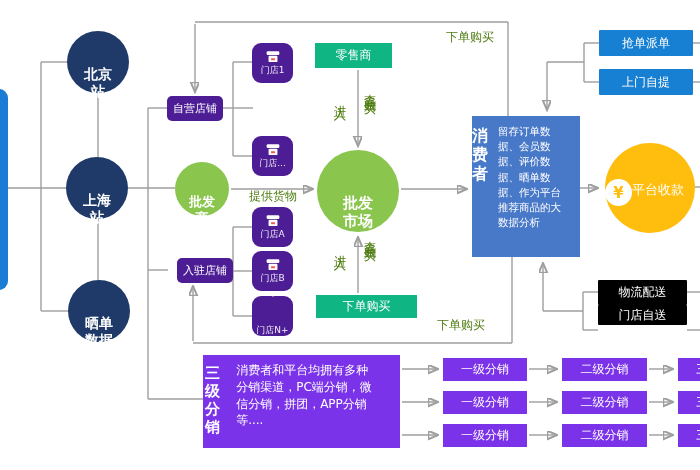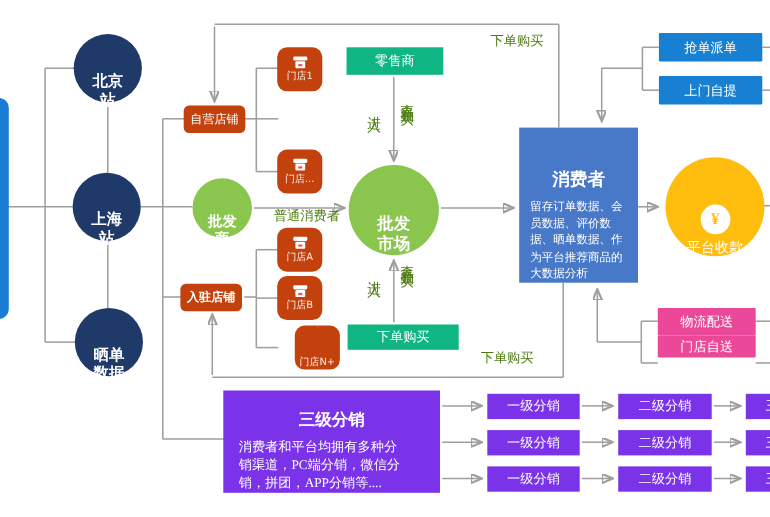--- a/index.html
+++ b/index.html
@@ -4,34 +4,34 @@
 <style>
   html,body{margin:0;padding:0;background:#fff;}
   .stage{position:relative;width:700px;height:470px;overflow:hidden;background:#fff;
          font-family:"DejaVu Sans","Liberation Sans",sans-serif;}
   .wires{position:absolute;left:0;top:0;z-index:0;}
   .wires path{fill:none;stroke:#9e9e9e;stroke-width:1.4;}
   .node{position:absolute;box-sizing:border-box;display:flex;align-items:center;
         justify-content:center;color:#fff;text-align:center;z-index:2;line-height:1.2;}
   .circle{border-radius:50%;}
   .navy{background:#1f3a68;}
-  .red{background:#c2410c;}
+  .red{background:#4c1d95;}
   .green{background:#8ac54e;}
   .teal{background:#0fb583;}
   .blue{background:#4878c8;}
   .skyblue{background:#1780d2;}
-  .cyan{background:#ec4899;}
+  .cyan{background:#000000;}
   .yellow{background:#ffbe0d;}
   .purple{background:#7b33e9;}
   .smallbox{border-radius:5px;font-size:11px;}
   .station{width:62px;height:62px;font-size:14px;font-weight:bold;}
   .wrap2{display:inline-block;width:2.25em;margin-top:41px;}
   .storebox{width:41px;height:40px;border-radius:9px;flex-direction:column;gap:1px;}
   .storebox .slabel{font-size:9px;color:rgba(255,255,255,.92);}
-  .bigcol{flex-direction:column;align-items:stretch;justify-content:flex-end;font-family:Liberation Serif, serif;}
+  .bigcol{flex-direction:row;align-items:stretch;justify-content:flex-start;}
   .fulfill{font-size:12px;border-radius:1px;}
   .rowbox{font-size:12px;}
   .elabel{position:absolute;color:#4d7c0f;font-size:12px;z-index:3;white-space:nowrap;}
   .vlabel{writing-mode:vertical-rl;letter-spacing:3px;font-size:12.5px;}
   .cutoff{position:absolute;left:-28px;top:89px;width:36px;height:201px;
           border-radius:9px;background:#1a7cd4;z-index:2;}
   .consumer-title{font-size:16px;font-weight:bold;margin-top:10px;}
   .consumer-body{font-size:10.5px;line-height:1.45;text-align:left;padding:8px 9px 0 10px;}
   .dist-title{font-size:15px;font-weight:bold;margin-top:9px;}
   .dist-body{font-size:12px;line-height:1.4;text-align:left;padding:7px 28px 0 14px;}
@@ -129,21 +129,21 @@
   <div class="node circle navy station" style="left:66px;top:157px;">
     <span class="wrap2">上海站</span>
   </div>
   <div class="node circle navy station" style="left:68px;top:280px;">
     <span class="wrap2">晒单数据</span>
   </div>
 
   <div class="node red smallbox" style="left:167px;top:96px;width:56px;height:25px;">
     <span>自营店铺</span>
   </div>
-  <div class="node red smallbox" style="left:164px;top:258px;width:56px;height:25px;font-weight:bold;">
+  <div class="node red smallbox" style="left:177px;top:258px;width:56px;height:25px;">
     <span>入驻店铺</span>
   </div>
 
   <div class="node circle green" style="left:175px;top:162px;width:54px;height:54px;font-size:13px;font-weight:bold;">
     <span class="wrap2">批发商</span>
   </div>
 
   <div class="node red storebox" style="left:252px;top:43px;">
     <svg width="16" height="14" viewBox="0 0 24 22">
       <rect x="2" y="2" width="20" height="6" rx="2" fill="#fff"></rect>
@@ -170,30 +170,30 @@
     <span class="slabel">门店A</span>
   </div>
   <div class="node red storebox" style="left:252px;top:251px;">
     <svg width="16" height="14" viewBox="0 0 24 22">
       <rect x="2" y="2" width="20" height="6" rx="2" fill="#fff"></rect>
       <rect x="5" y="9" width="14" height="10" rx="1.5" fill="#fff"></rect>
       <rect x="9" y="13" width="6" height="3" fill="#f6514f"></rect>
     </svg>
     <span class="slabel">门店B</span>
   </div>
-  <div class="node red storebox" style="left:268px;top:296px;gap:28px;">
+  <div class="node red storebox" style="left:252px;top:296px;gap:28px;">
     <svg width="16" height="14" viewBox="0 0 24 22">
       <rect x="2" y="2" width="20" height="6" rx="2" fill="#fff"></rect>
       <rect x="5" y="9" width="14" height="10" rx="1.5" fill="#fff"></rect>
       <rect x="9" y="13" width="6" height="3" fill="#f6514f"></rect>
     </svg>
     <span class="slabel">门店N+</span>
   </div>
 
-  <div class="node teal" style="left:315px;top:43px;width:88px;height:25px;font-size:12px;">
+  <div class="node teal" style="left:315px;top:43px;width:77px;height:25px;font-size:12px;">
     <span>零售商</span>
   </div>
   <div class="node teal" style="left:316px;top:295px;width:101px;height:23px;font-size:12px;">
     <span>下单购买</span>
   </div>
 
   <div class="node circle green" style="left:317px;top:150px;width:82px;height:82px;font-size:15px;font-weight:bold;">
     <span class="wrap2">批发市场</span>
   </div>
 
@@ -251,19 +251,19 @@
   </div>
   <div class="node purple rowbox" style="left:562px;top:424px;width:85px;height:23px;">
     <span>二级分销</span>
   </div>
   <div class="node purple rowbox" style="left:678px;top:424px;width:84px;height:23px;">
     <span>三级分销</span>
   </div>
 
   <div class="elabel" style="left:446px;top:29px;">下单购买</div>
   <div class="elabel" style="left:437px;top:317px;">下单购买</div>
-  <div class="elabel" style="left:249px;top:188px;">普通消费者</div>
+  <div class="elabel" style="left:249px;top:188px;">提供货物</div>
   <div class="elabel vlabel" style="left:331px;top:95px;">进入</div>
   <div class="elabel vlabel" style="left:361px;top:84px;">查看购买</div>
   <div class="elabel vlabel" style="left:331px;top:245px;">进入</div>
   <div class="elabel vlabel" style="left:361px;top:231px;">查看购买</div>
 
 </div>
 
 </body></html>

